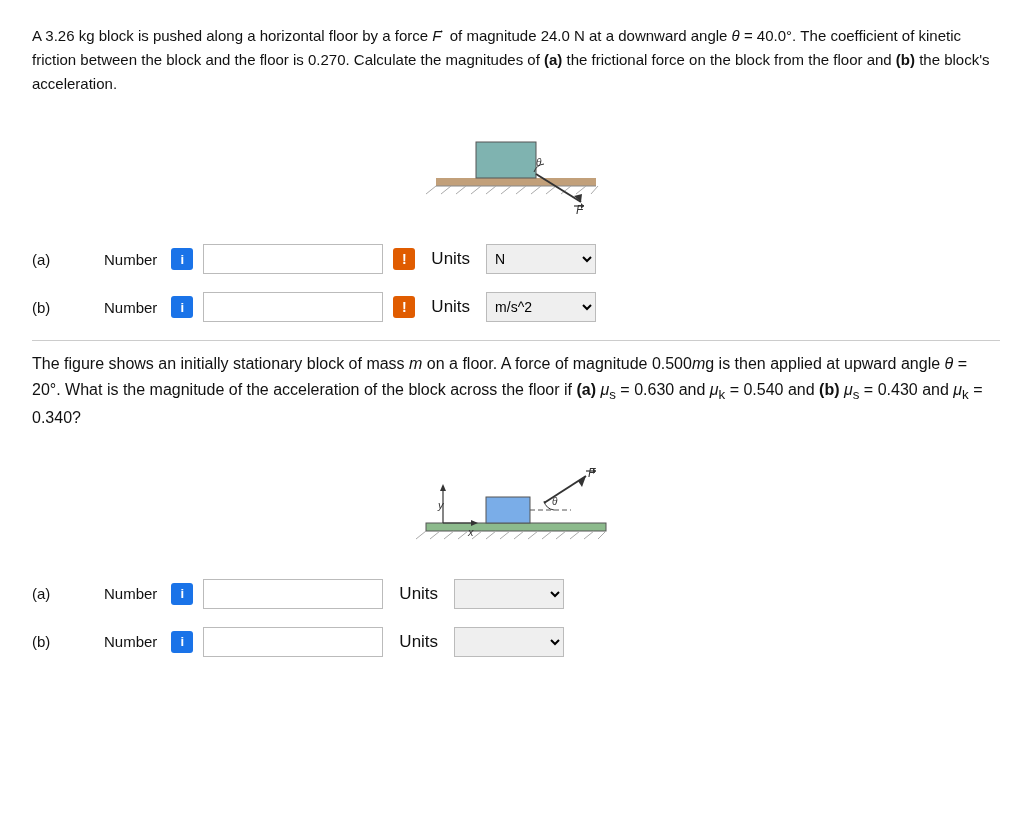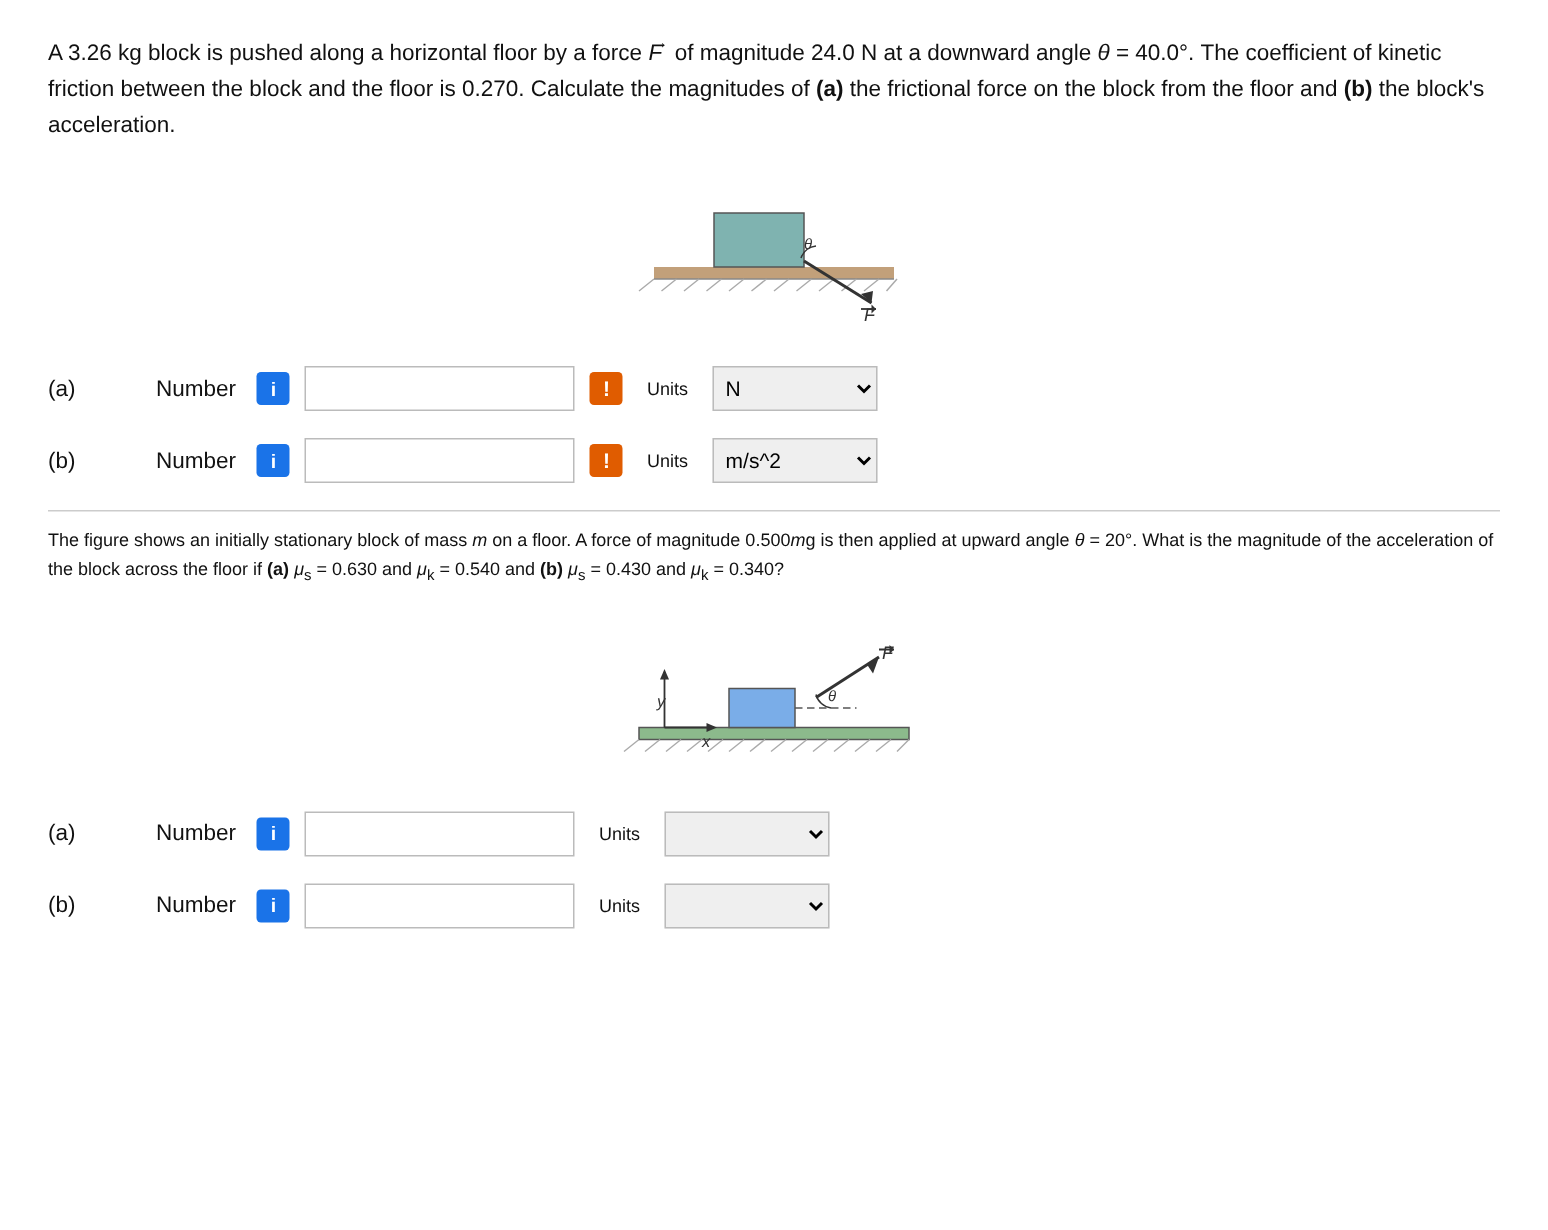--- a/index.html
+++ b/index.html
@@ -70,41 +70,41 @@
       background: #e05c00;
       color: white;
       border-radius: 3px;
       font-size: 14px;
       font-weight: bold;
       cursor: pointer;
       border: none;
       flex-shrink: 0;
     }
     .units-label {
-      font-size: 12px;
+      font-size: 17px;
       margin: 0 6px;
     }
     .units-select {
       height: 30px;
       min-width: 110px;
       border: 1px solid #bbb;
       font-size: 14px;
       padding: 2px 4px;
       cursor: pointer;
     }
     .divider {
       border: none;
       border-top: 1px solid #ccc;
       margin: 10px 0;
     }
 
     
     .problem2-text {
       line-height: 1.6;
-      font-size: 12px;
+      font-size: 16px;
       margin-bottom: 10px;
     }
   </style>
 </head>
 <body>
 
 <div class="problem-text">
   A 3.26 kg block is pushed along a horizontal floor by a force <span style="font-style:italic; position:relative;">F<span style="position:absolute;top:-6px;left:2px;font-style:normal;font-size:11px;">→</span></span>&nbsp; of magnitude 24.0 N at a downward angle <span style="font-style:italic;">θ</span> = 40.0°. The coefficient of kinetic friction between the block and the floor is 0.270. Calculate the magnitudes of <b>(a)</b> the frictional force on the block from the floor and <b>(b)</b> the block's acceleration.
 </div>
 

